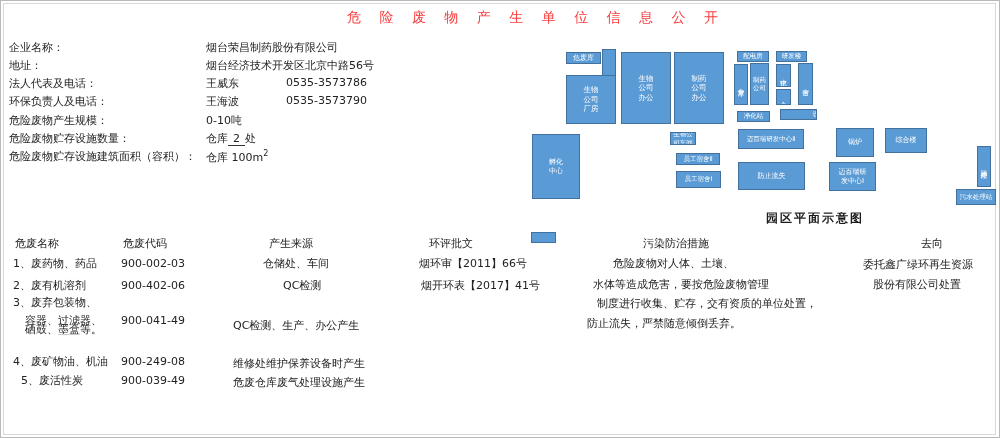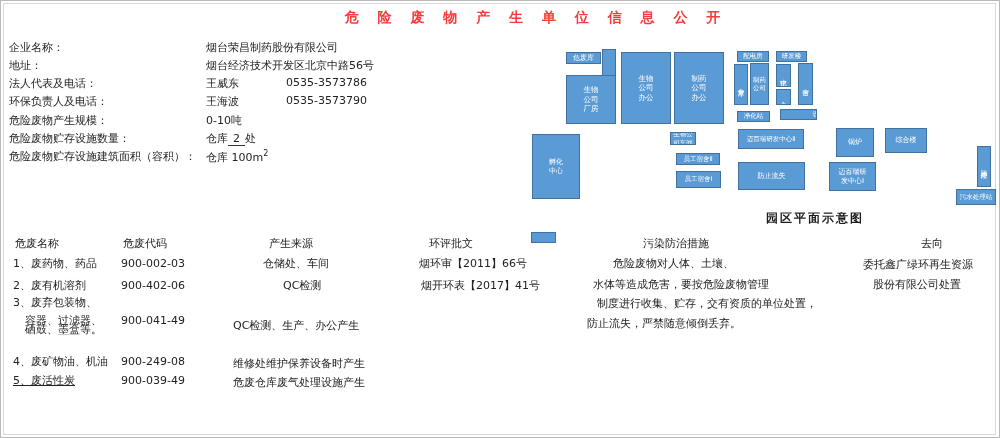--- a/index.html
+++ b/index.html
@@ -9,21 +9,21 @@
     box-sizing:border-box;
     background:#ffffff;
     border:1px solid #b9b9b9;
     font-family:"DejaVu Sans",sans-serif;
     overflow:hidden;
   }
   .frame{position:absolute;left:2px;top:2px;right:3px;bottom:2px;border:1px solid #d8d8d8;pointer-events:none;}
   .title{
     position:absolute;left:330px;top:8px;width:410px;
     text-align:center;
-    font-size:14px;font-weight:bold;color:#f83b3b;
+    font-size:14px;font-weight:normal;color:#f83b3b;
     letter-spacing:7px;white-space:nowrap;
   }
   .t{position:absolute;font-size:11px;color:#222;white-space:nowrap;line-height:1.2;}
   .lbl{position:absolute;font-size:11px;color:#222;white-space:nowrap;}
   .val{position:absolute;font-size:11px;color:#222;white-space:nowrap;}
   .unum{border-bottom:1px solid #333;padding:0 5px;}
   .box{
     position:absolute;
     background:#5b9bd5;border:1px solid #41719c;
     box-sizing:border-box;
@@ -177,21 +177,21 @@
   <div class="t" style="left:12px;top:295px;">3、废弃包装物、</div>
   <div class="t" style="left:24px;top:313px;">容器、过滤器、</div>
   <div class="t" style="left:24px;top:322px;">硒鼓、墨盒等。</div>
   <div class="t" style="left:120px;top:313px;">900-041-49</div>
   <div class="t" style="left:232px;top:318px;">QC检测、生产、办公产生</div>
 
   <div class="t" style="left:12px;top:354px;">4、废矿物油、机油</div>
   <div class="t" style="left:120px;top:354px;">900-249-08</div>
   <div class="t" style="left:232px;top:356px;">维修处维护保养设备时产生</div>
 
-  <div class="t" style="left:12px;top:373px;text-decoration:underline;">5、废活性炭</div>
+  <div class="t" style="left:20px;top:373px;">5、废活性炭</div>
   <div class="t" style="left:120px;top:373px;">900-039-49</div>
   <div class="t" style="left:232px;top:375px;">危废仓库废气处理设施产生</div>
 
   <div class="t" style="left:612px;top:256px;">危险废物对人体、土壤、</div>
   <div class="t" style="left:592px;top:277px;">水体等造成危害，要按危险废物管理</div>
   <div class="t" style="left:596px;top:296px;">制度进行收集、贮存，交有资质的单位处置，</div>
   <div class="t" style="left:586px;top:316px;">防止流失，严禁随意倾倒丢弃。</div>
 
   <div class="t" style="left:862px;top:257px;">委托鑫广绿环再生资源</div>
   <div class="t" style="left:872px;top:277px;">股份有限公司处置</div>

